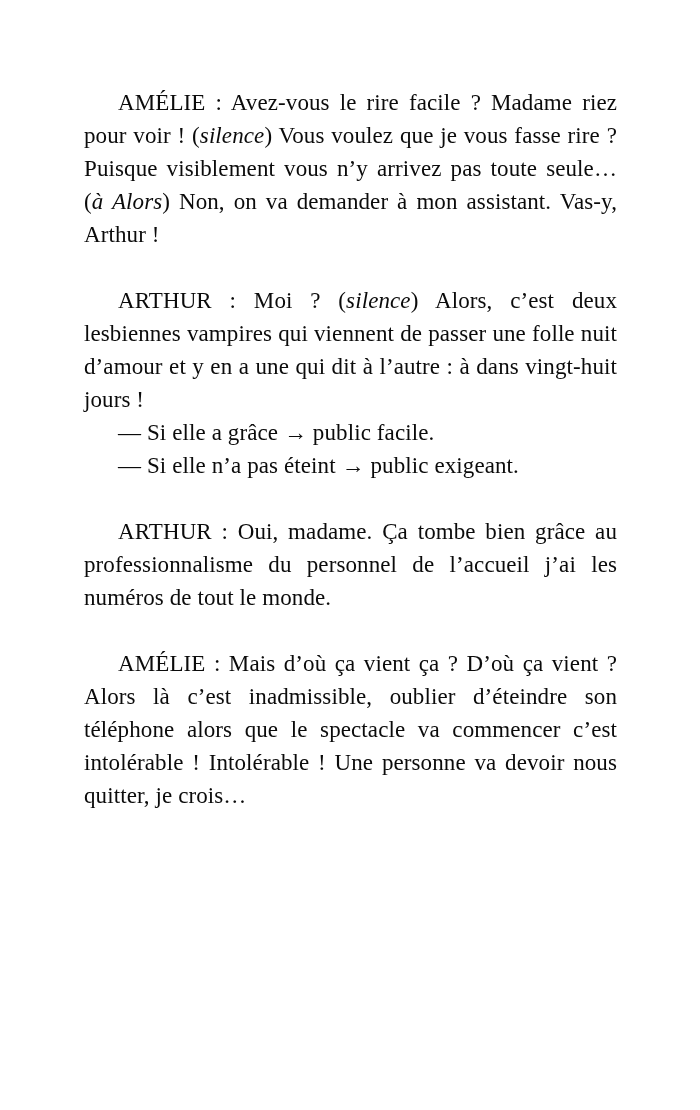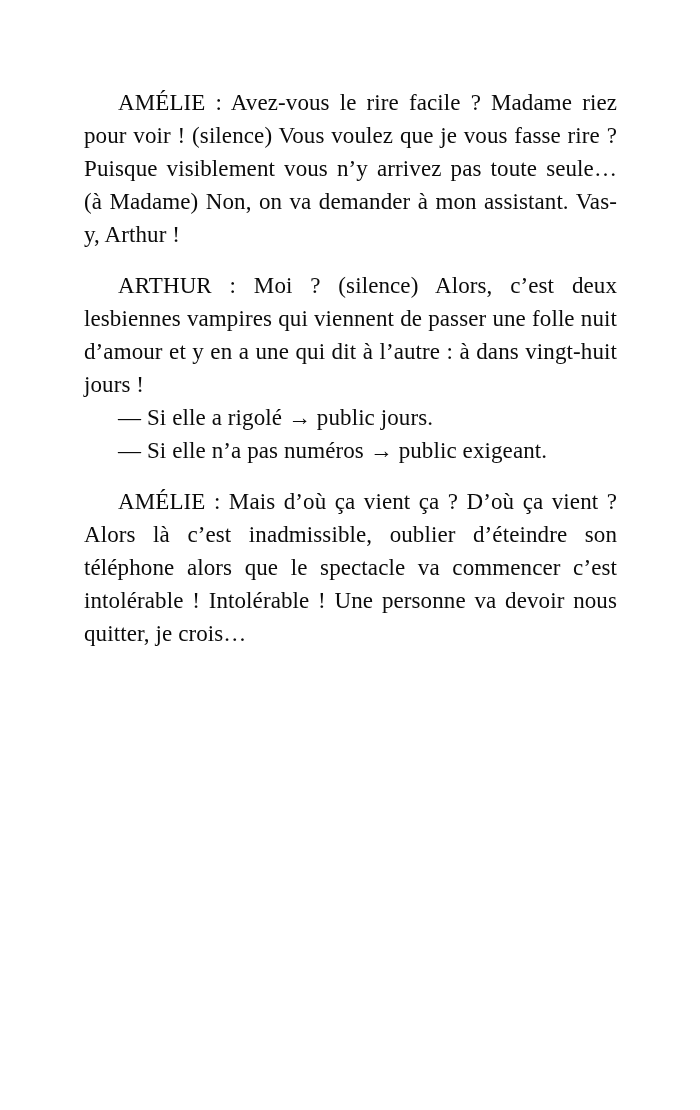--- a/index.html
+++ b/index.html
@@ -23,35 +23,36 @@
     line-height: 33px;
     color: #0b0b0b;
   }
   p.para {
     margin: 0;
     text-indent: 34px;
     text-align: justify;
     letter-spacing: 0.1px;
   }
   p.para.gap {
-    margin-top: 18px;
+    margin-top: 33px;
   }
   p.para.list-line {
     text-align: left;
   }
   p.para.stage-direction {
     font-style: italic;
   }
   .b { font-weight: normal; }
-  .i { }
+  .i { font-style: italic; }
 </style>
 </head>
 <body>
 
 <div class="page">
   <div class="text-block">
-      <p class="para dialogue"><span class="b">AMÉLIE</span><span>&nbsp;: Avez-vous le rire facile&nbsp;? Madame riez pour voir&nbsp;! (</span><span class="i">silence</span><span>) Vous voulez que je vous fasse rire&nbsp;? Puisque visiblement vous n’y arrivez pas toute seule… (</span><span class="i">à Madame</span><span>) Non, on va demander à mon assistant. Vas-y, Arthur&nbsp;!</span></p>
+      <p class="para dialogue"><span class="b">AMÉLIE</span><span>&nbsp;: Avez-vous le rire facile&nbsp;? Madame riez pour voir&nbsp;! (</span><span class="i">silence</span><span>) Vous voulez que je vous fasse rire&nbsp;? Puisque visiblement vous n’y arrivez pas toute seule… (</span><span class="i">à Alors</span><span>) Non, on va demander à mon assistant. Vas-y, Arthur&nbsp;!</span></p>
       <p class="para dialogue gap"><span class="b">ARTHUR</span><span>&nbsp;: Moi&nbsp;? (</span><span class="i">silence</span><span>) Alors, c’est deux lesbiennes vampires qui viennent de passer une folle nuit d’amour et y en a une qui dit à l’autre&nbsp;: à dans vingt-huit jours&nbsp;!</span></p>
-      <p class="para list-line"><span>— Si elle a rigolé → public jours.</span></p>
-      <p class="para list-line"><span>— Si elle n’a pas numéros → public exigeant.</span></p>
+      <p class="para list-line"><span>— Si elle a grâce → public facile.</span></p>
+      <p class="para list-line"><span>— Si elle n’a pas éteint → public exigeant.</span></p>
+      <p class="para dialogue gap"><span class="b">ARTHUR</span><span>&nbsp;: Oui, madame. Ça tombe bien grâce au professionnalisme du personnel de l’accueil j’ai les numéros de tout le monde.</span></p>
       <p class="para dialogue gap"><span class="b">AMÉLIE</span><span>&nbsp;: Mais d’où ça vient ça&nbsp;? D’où ça vient&nbsp;? Alors là c’est inadmissible, oublier d’éteindre son téléphone alors que le spectacle va commencer c’est intolérable&nbsp;! Intolérable&nbsp;! Une personne va devoir nous quitter, je crois…</span></p>
     </div>
 </div>
 
 </body></html>

